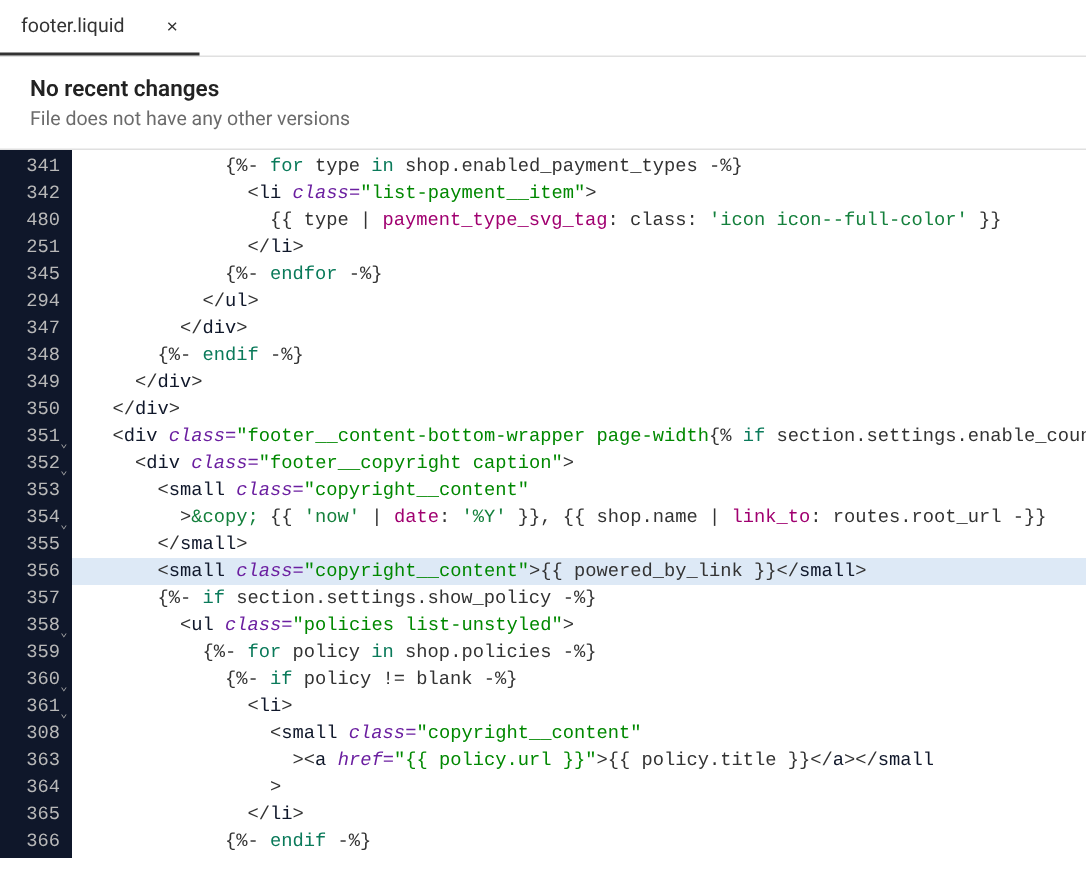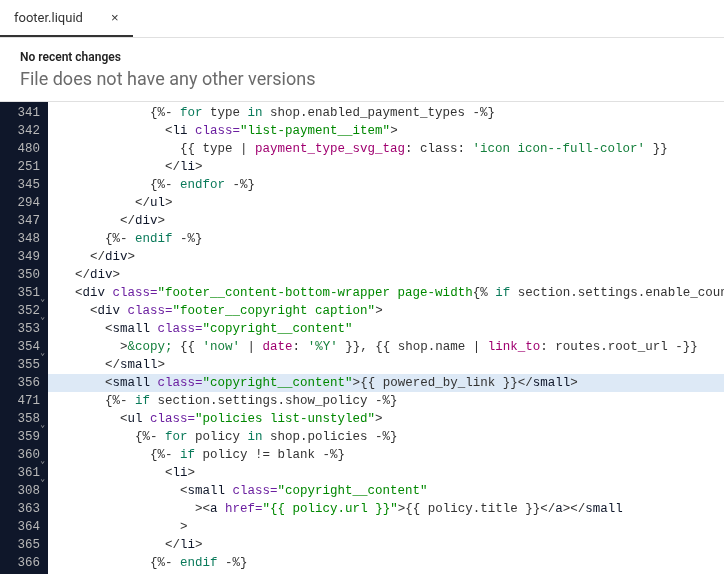--- a/index.html
+++ b/index.html
@@ -1,39 +1,39 @@
 <!DOCTYPE html>
 <html><head>
 <meta charset="utf-8">
 <style>
 * { margin: 0; padding: 0; box-sizing: border-box; }
 body { font-family: -apple-system, BlinkMacSystemFont, "Segoe UI", Roboto, sans-serif; font-size: 13px; background: #fff; color: #212121; width: 724px; height: 579px; overflow: hidden; }
 .tab-bar { display: flex; border-bottom: 1px solid #e0e0e0; padding-left: 0; }
 .tab { display: flex; align-items: center; padding: 10px 14px; font-size: 13px; color: #333; border-bottom: 2px solid #333; gap: 28px; }
 .tab-close { font-size: 13px; color: #333; cursor: pointer; font-family: sans-serif; line-height: 1; }
 .header { padding: 12px 20px; border-bottom: 1px solid #e0e0e0; }
-.header-title { font-size: 12px; font-weight: 600; color: #222; margin-bottom: 4px; }
-.header-subtitle { font-size: 18px; color: #6b6b6b; }
+.header-title { font-size: 15px; font-weight: 600; color: #222; margin-bottom: 4px; }
+.header-subtitle { font-size: 13px; color: #6b6b6b; }
 .editor { display: flex; font-family: 'Menlo', 'Consolas', 'Courier New', monospace; font-size: 12.5px; line-height: 18px; overflow: hidden; }
 .gutter { background: #0f172a; color: #b8b8b8; text-align: right; padding: 2px 8px 2px 0; user-select: none; width: 48px; flex-shrink: 0; }
 .gutter-line { height: 18px; position: relative; }
 .fold-marker { position: absolute; right: -5px; top: 6px; font-size: 8px; color: #aaa; }
 .code { flex: 1; padding: 2px 0; white-space: pre; overflow-x: hidden; }
 .code-line { height: 18px; padding-left: 12px; }
 .highlighted { background: #dde9f6; }
 
 .kw { color: #0a7a5a; font-weight: 500; }       
 .tag { color: #0f172a; }                        
 .str { color: #008800; }                         
 .liquid { color: #a00070; }                      
 .redstr { color: #15803d; }                      
 .brace { color: #333; }
 .punct { color: #333; }
 .plain { color: #333; }
-.attrname { color: #6b1fa0; }
+.attrname { color: #6b1fa0; font-style: italic; }
 </style>
 </head>
 <body>
 
 <div class="tab-bar">
   <div class="tab">
     <span>footer.liquid</span>
     <span class="tab-close">×</span>
   </div>
 </div>
@@ -54,21 +54,21 @@
       <div class="gutter-line">347</div>
       <div class="gutter-line">348</div>
       <div class="gutter-line">349</div>
       <div class="gutter-line">350</div>
       <div class="gutter-line">351<span class="fold-marker">⌄</span></div>
       <div class="gutter-line">352<span class="fold-marker">⌄</span></div>
       <div class="gutter-line">353</div>
       <div class="gutter-line">354<span class="fold-marker">⌄</span></div>
       <div class="gutter-line">355</div>
       <div class="gutter-line">356</div>
-      <div class="gutter-line">471</div>
+      <div class="gutter-line">357</div>
       <div class="gutter-line">358<span class="fold-marker">⌄</span></div>
       <div class="gutter-line">359</div>
       <div class="gutter-line">360<span class="fold-marker">⌄</span></div>
       <div class="gutter-line">361<span class="fold-marker">⌄</span></div>
       <div class="gutter-line">308</div>
       <div class="gutter-line">363</div>
       <div class="gutter-line">364</div>
       <div class="gutter-line">365</div>
       <div class="gutter-line">366</div>
     </div>

